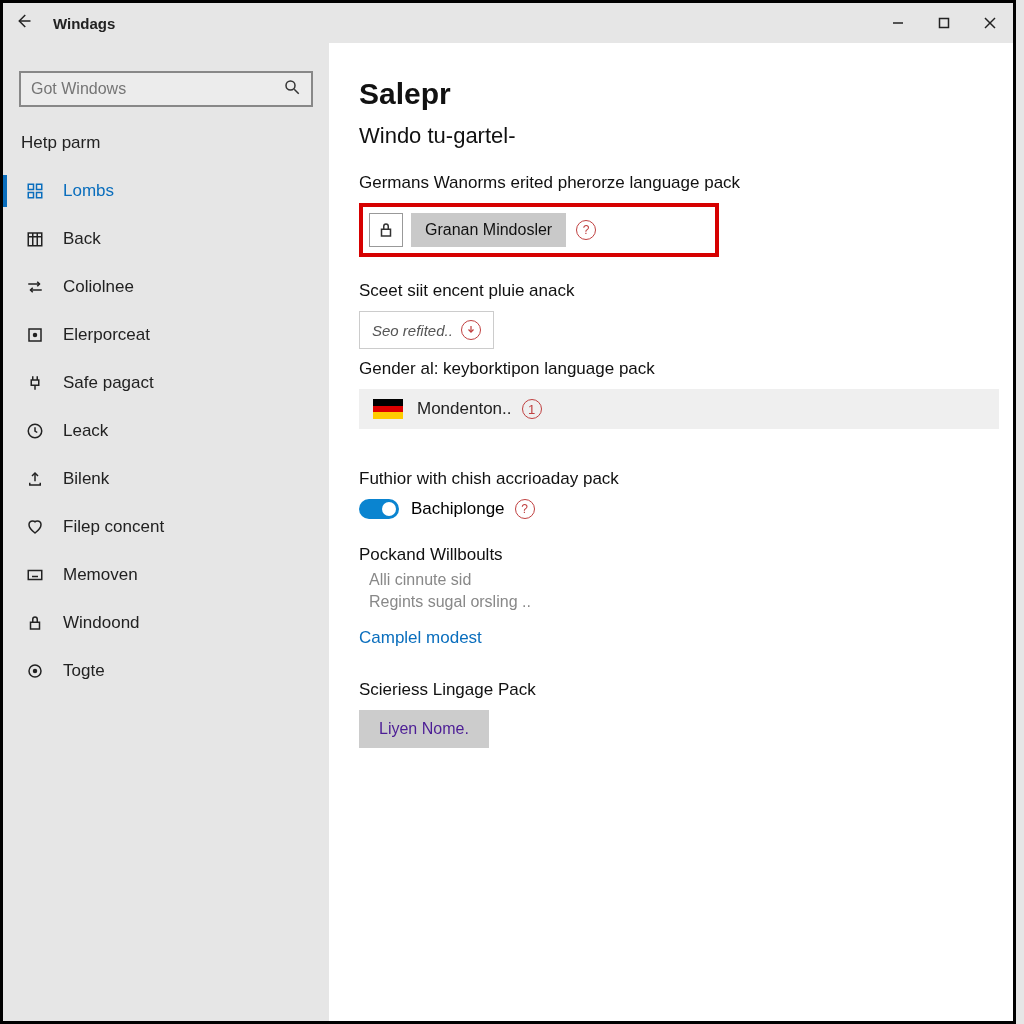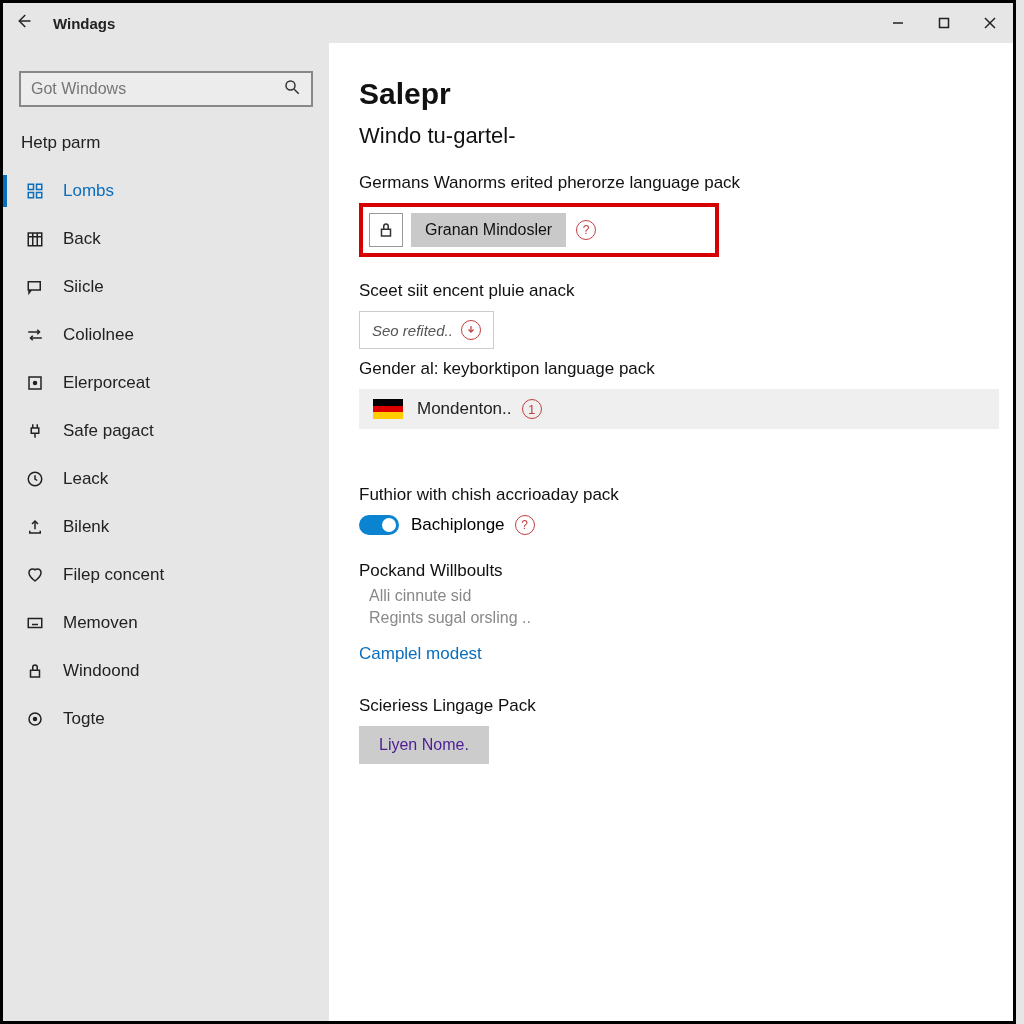--- a/index.html
+++ b/index.html
@@ -29,21 +29,21 @@
   
   .content { flex: 1; background: #fff; padding: 34px 20px 20px 30px; overflow-y: auto; }
   .h1 { font-size: 30px; font-weight: 600; color: #111; margin-bottom: 12px; }
   .h2 { font-size: 22px; color: #111; margin-bottom: 24px; }
   .sub { font-size: 17px; color: #111; margin-bottom: 10px; }
   .highlight-box { border: 4px solid #d60000; padding: 6px; display: inline-flex; align-items: center; margin-bottom: 24px; width: 360px; }
   .lock-icon { width: 34px; height: 34px; border: 1px solid #999; display: flex; align-items: center; justify-content: center; margin-right: 8px; }
   .gray-btn { background: #c9c9c9; padding: 8px 14px; font-size: 16px; color: #111; display: inline-block; }
   .help-circle { width: 20px; height: 20px; border: 1.5px solid #c04040; border-radius: 50%; display: inline-flex; align-items: center; justify-content: center; font-size: 12px; color: #c04040; margin-left: 10px; }
   .related-box { border: 1px solid #ccc; padding: 8px 12px; display: inline-flex; align-items: center; font-style: italic; color: #555; font-size: 15px; margin-bottom: 10px; }
-  .lang-row { background: #efefef; padding: 10px 14px; display: flex; align-items: center; width: 640px; margin-bottom: 56px; }
+  .lang-row { background: #efefef; padding: 10px 14px; display: flex; align-items: center; width: 640px; margin-bottom: 40px; }
   .flag-de { width: 30px; height: 20px; margin-right: 14px; display: flex; flex-direction: column; }
   .flag-de div { flex: 1; }
   .toggle-row { display: flex; align-items: center; margin-bottom: 26px; }
   .toggle { width: 40px; height: 20px; background: #0a84d0; border-radius: 10px; position: relative; margin-right: 12px; }
   .toggle::after { content: ""; position: absolute; width: 14px; height: 14px; background: #fff; border-radius: 50%; top: 3px; right: 3px; }
   .small-gray { color: #888; font-size: 16px; line-height: 1.4; margin-left: 10px; }
   .link { color: #0a6ebd; font-size: 17px; cursor: pointer; margin-bottom: 26px; display: inline-block; }
   .plain-btn { background: #ccc; padding: 10px 20px; font-size: 16px; color: #4c1d95; display: inline-block; }
   .info-circle { width: 20px; height: 20px; border: 1.5px solid #c04040; border-radius: 50%; display: inline-flex; align-items: center; justify-content: center; font-size: 13px; color: #c04040; margin-left: 8px; font-style: normal; }
 </style>
@@ -109,29 +109,20 @@
               <line x1="3" y1="9" x2="21" y2="9"></line>
               <line x1="9" y1="4" x2="9" y2="21"></line>
               <line x1="15" y1="4" x2="15" y2="21"></line>
             </svg>
           </span>
         <span>Back</span>
       </div>
       <div class="nav-item">
         <span class="icon">
             <svg width="18" height="18" viewBox="0 0 24 24" fill="none" stroke="#222" stroke-width="2">
-              <rect x="3" y="5" width="16" height="11"></rect>
-              <path d="M7 16 L4 20 L4 16"></path>
-            </svg>
-          </span>
-        <span>Siicle</span>
-      </div>
-      <div class="nav-item">
-        <span class="icon">
-            <svg width="18" height="18" viewBox="0 0 24 24" fill="none" stroke="#222" stroke-width="2">
               <path d="M3 8 H18"></path>
               <path d="M15 5 L18 8 L15 11"></path>
               <path d="M21 16 H6"></path>
               <path d="M9 13 L6 16 L9 19"></path>
             </svg>
           </span>
         <span>Coliolnee</span>
       </div>
       <div class="nav-item">
         <span class="icon">

